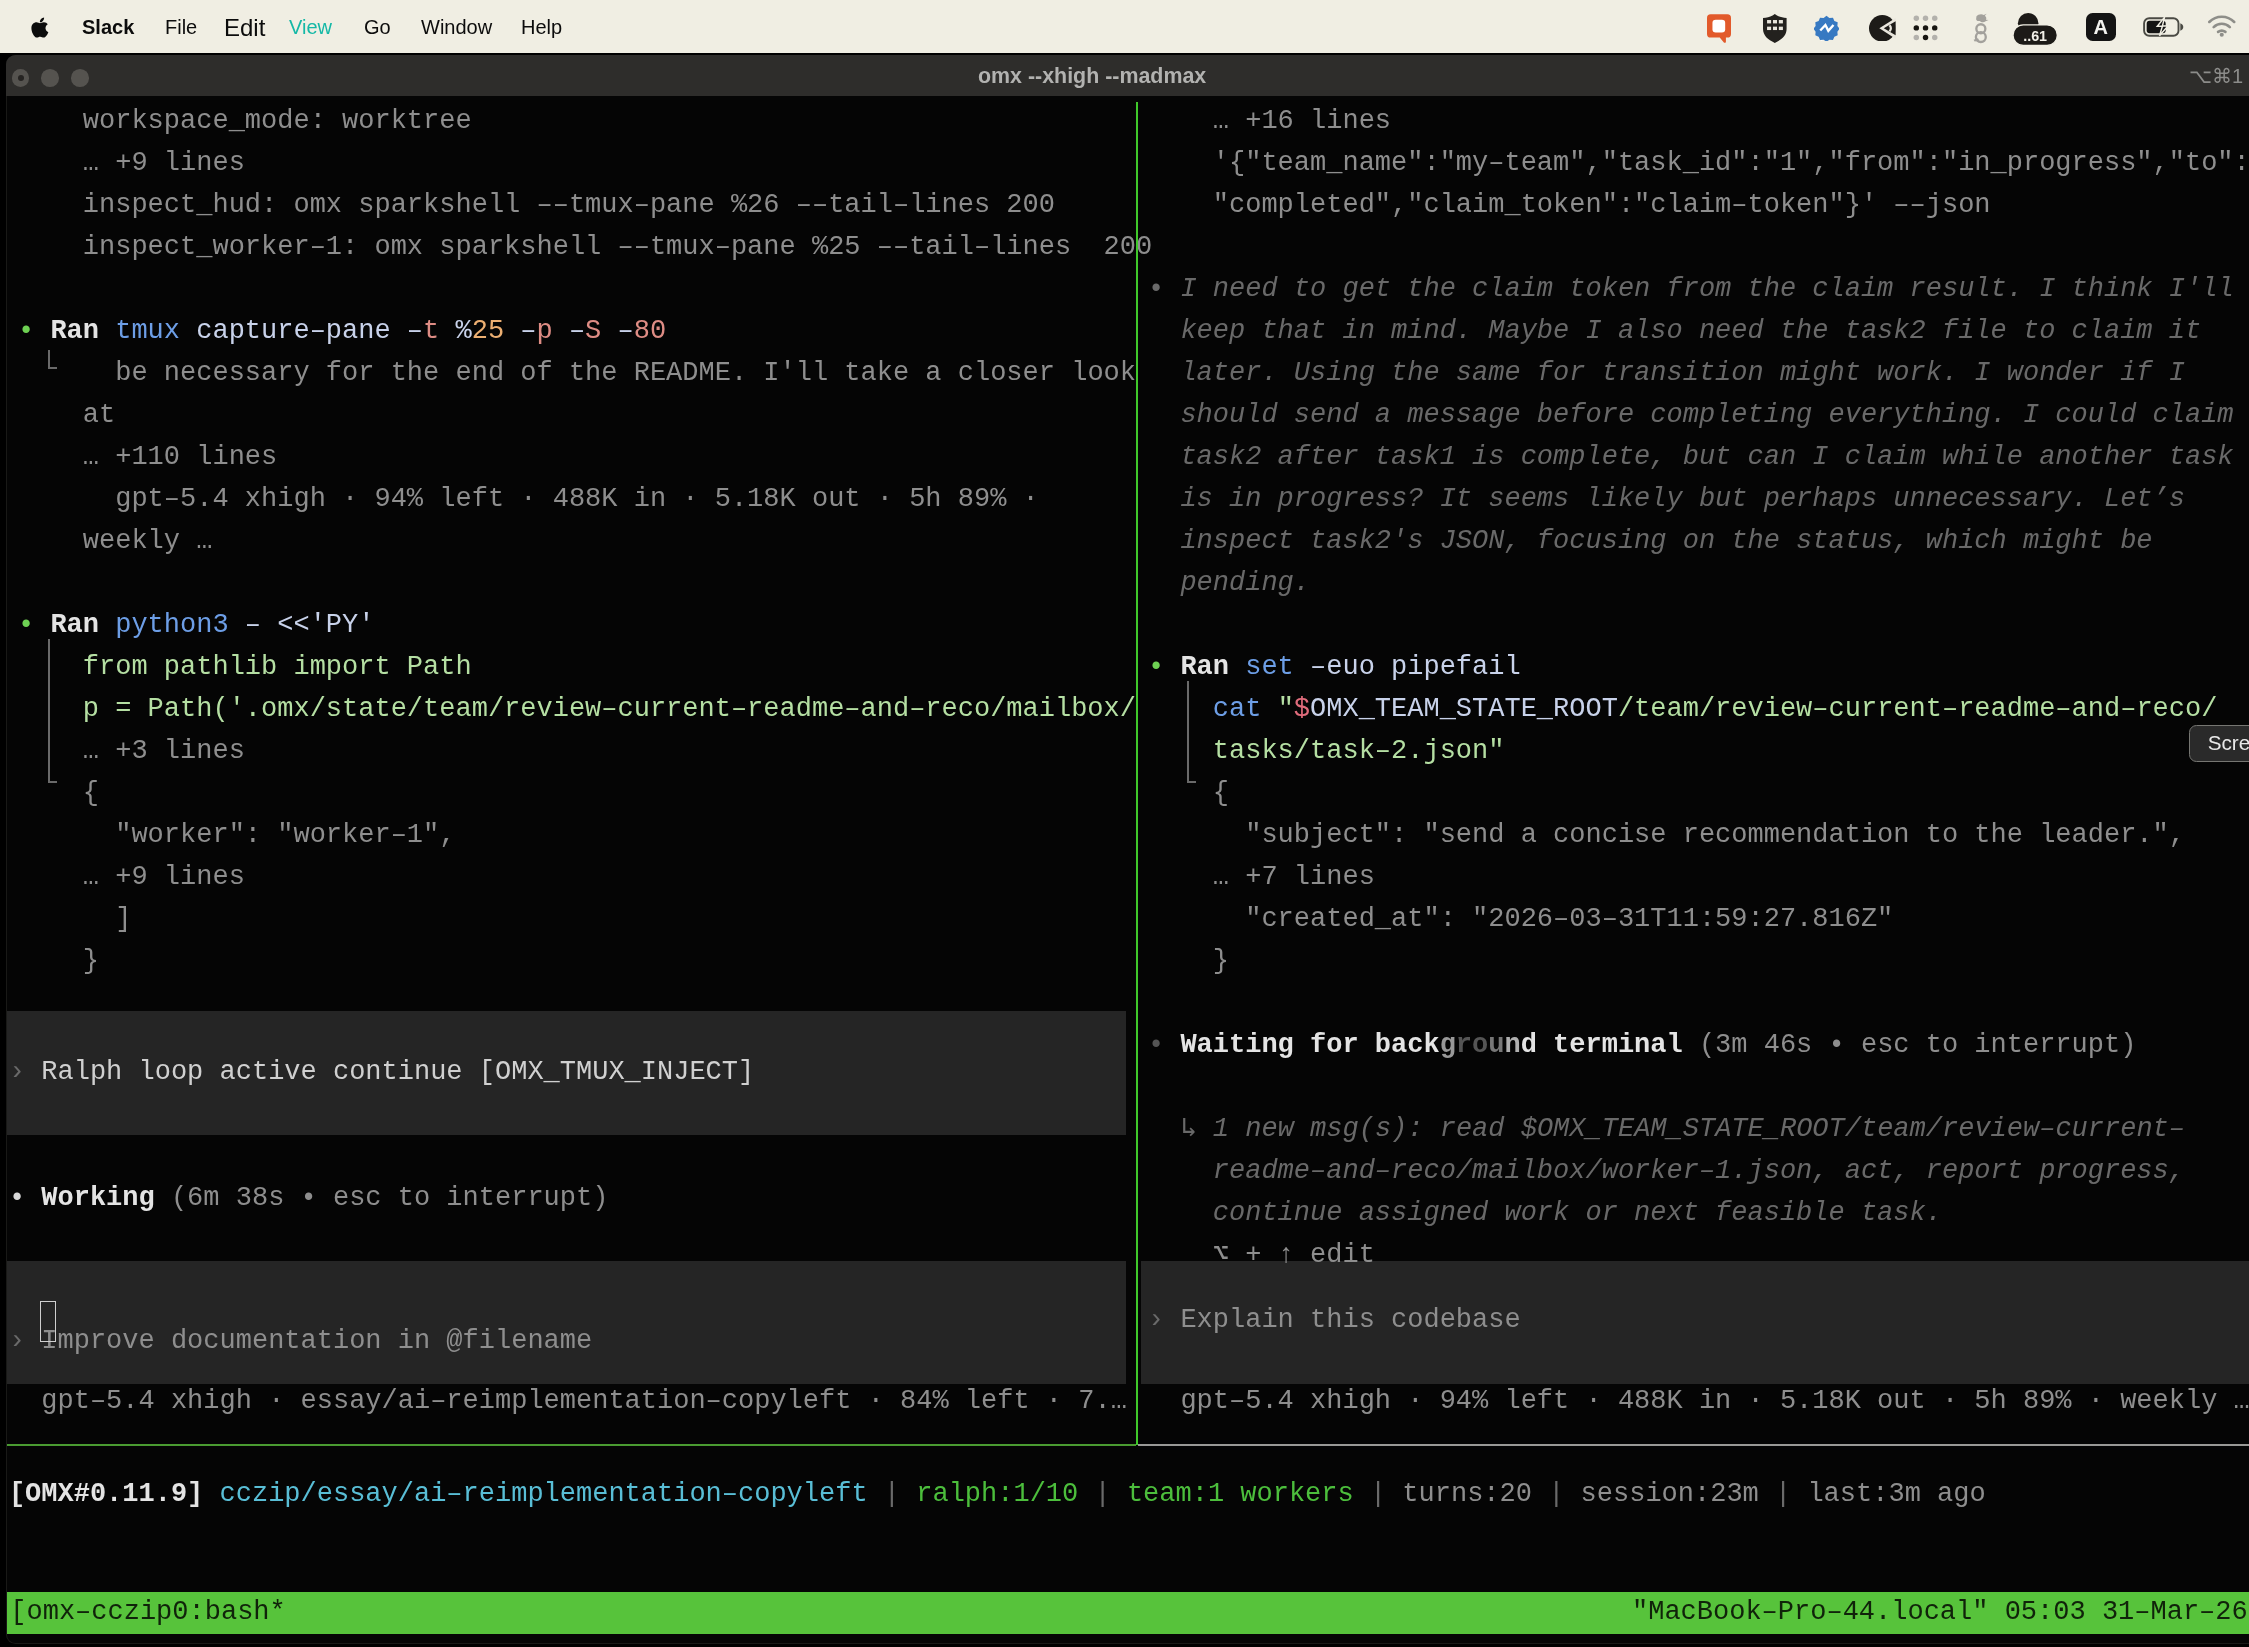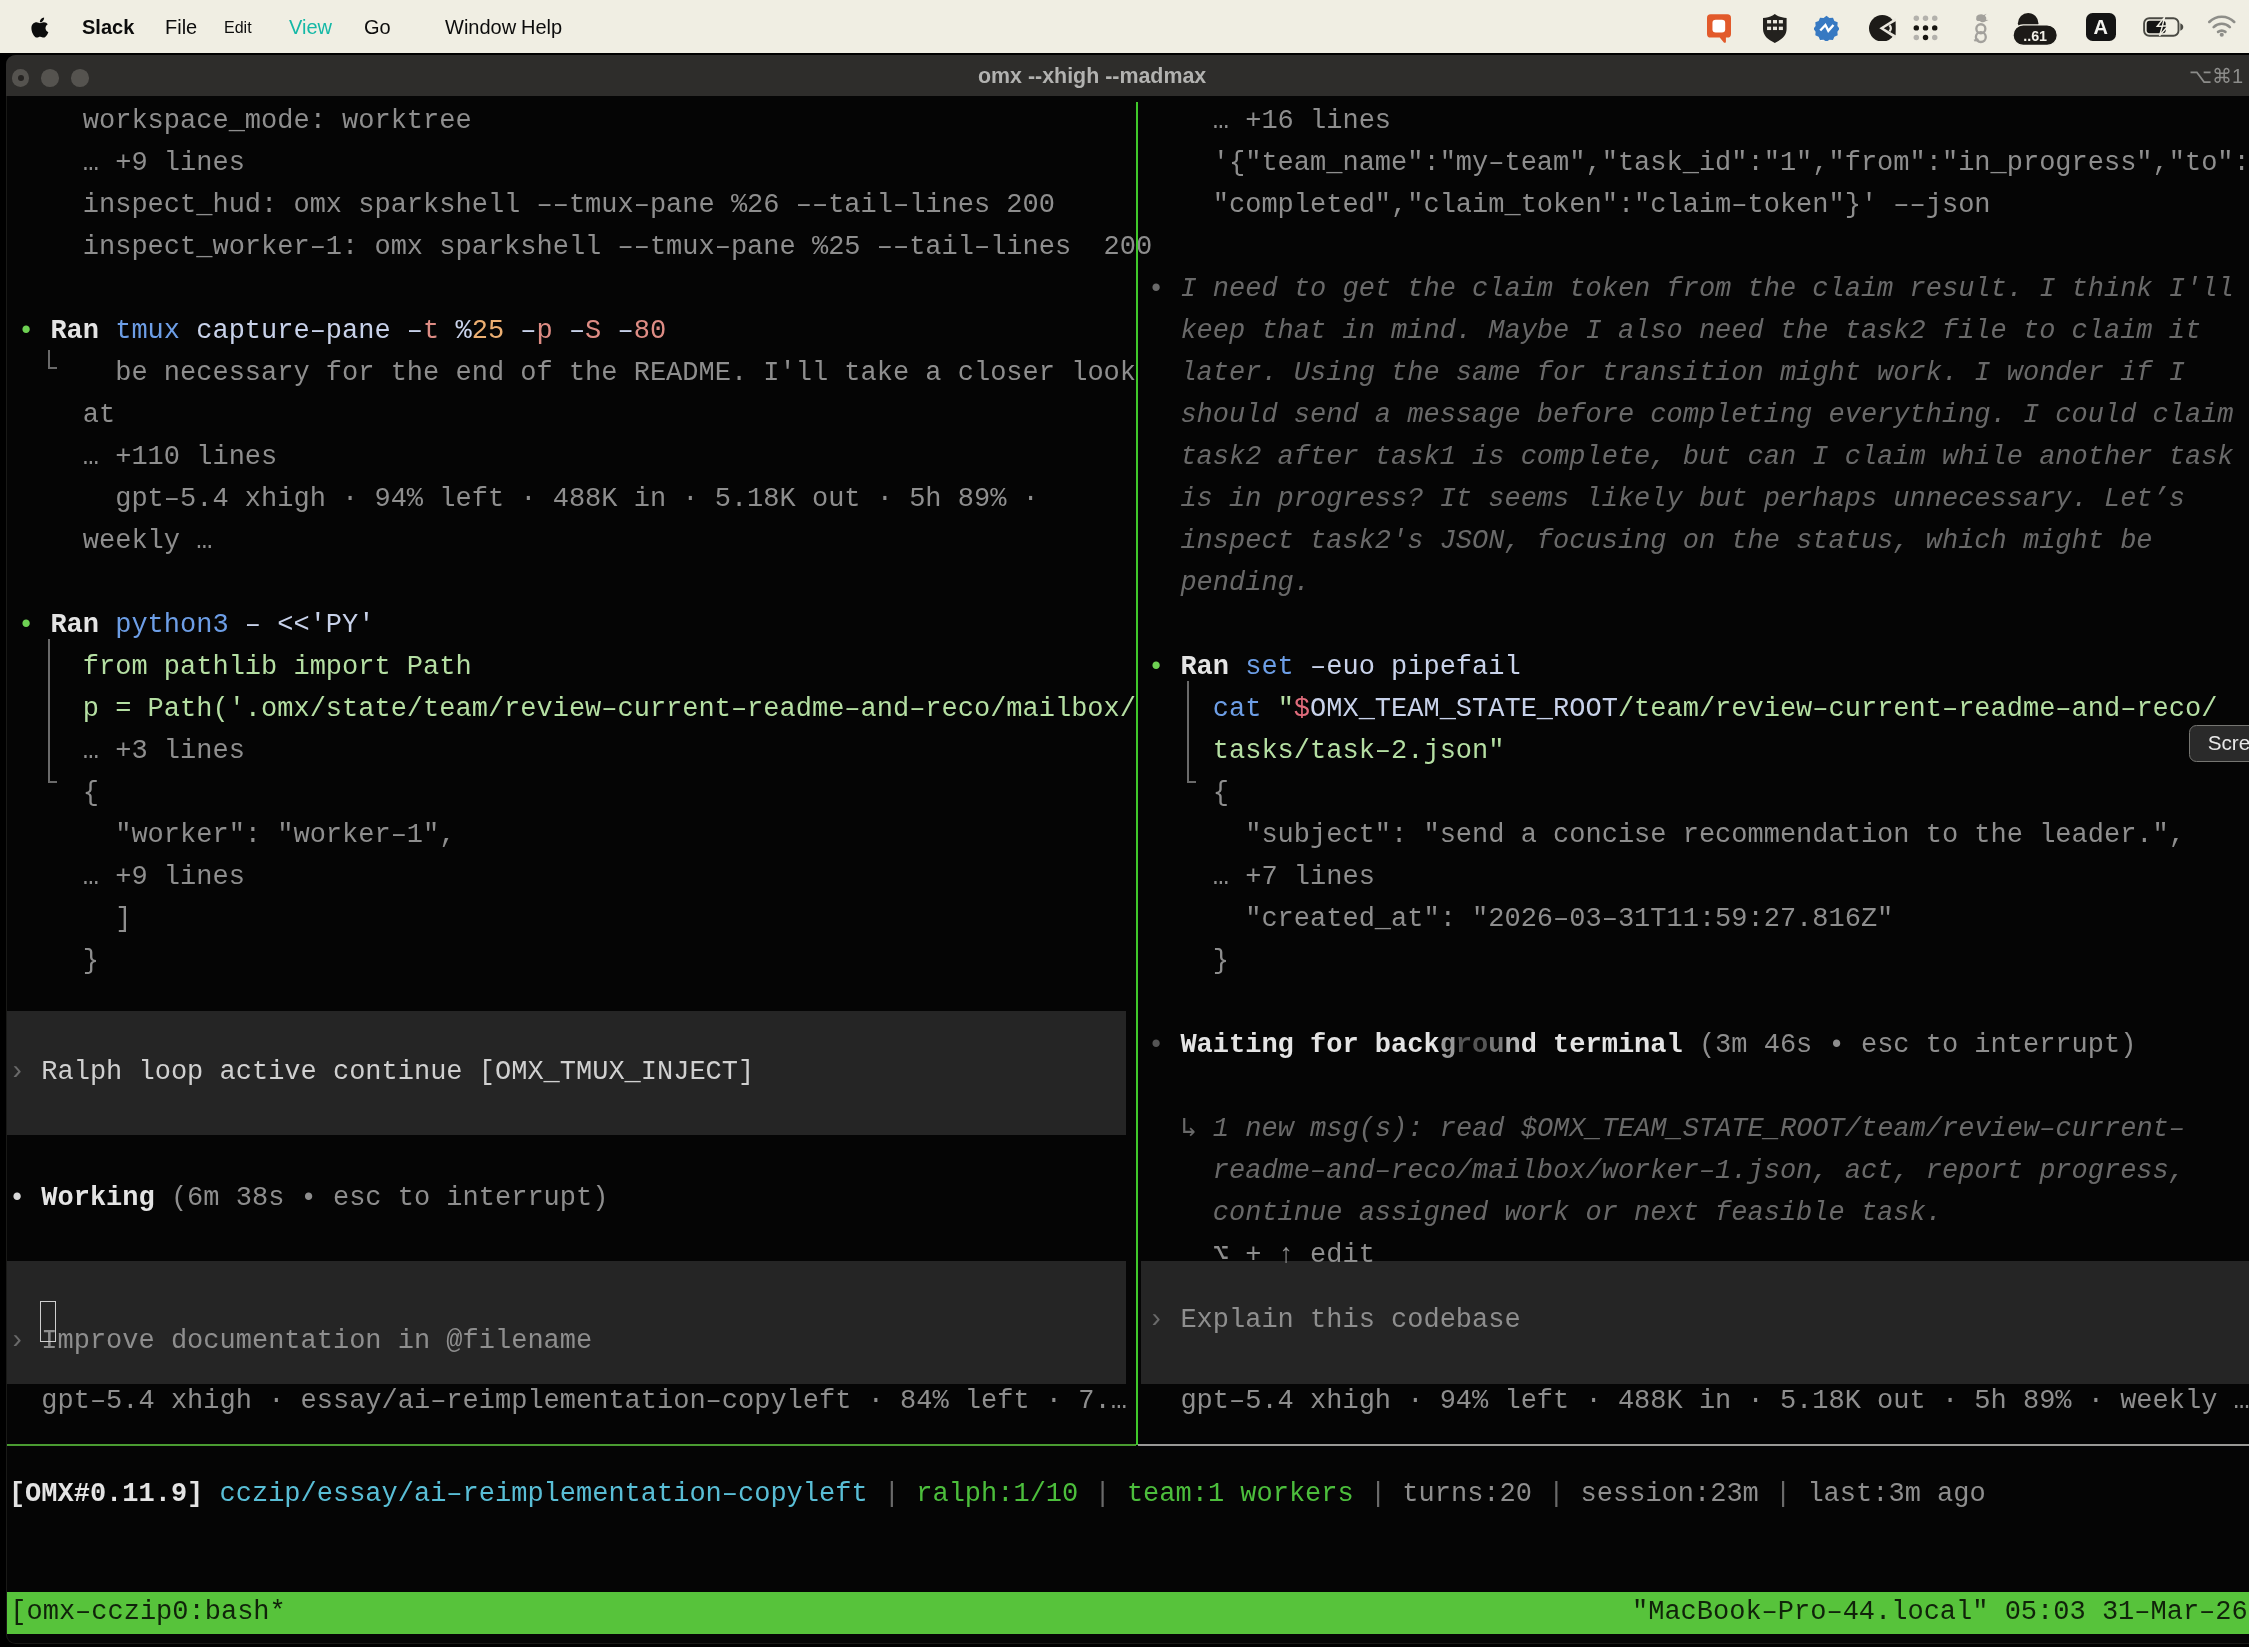--- a/index.html
+++ b/index.html
@@ -26,24 +26,24 @@
 .s3 { color:#777; font-weight:bold; }
 .s4 { color:#b0b0b0; font-weight:bold; }
 </style></head>
 <body>
 <div class="abs" style="left:0;top:0;width:2250px;height:53px;background:#f0eee3;"></div>
 <svg class="abs" style="left:31px;top:15.5px" width="17.7" height="23" viewBox="0 0 384 512">
 <path fill="#0c0c0c" d="M318.7 268.7c-.2-36.7 16.4-64.4 50-84.8-18.8-26.9-47.2-41.7-84.7-44.6-35.5-2.7-74.3 20.7-88.5 20.7-15 0-49.4-19.7-76.4-19.7C63.3 141.2 4 184.8 4 273.5q0 39.3 14.4 81.2c12.8 36.7 59 126.7 107.2 125.2 25.2-.6 43-17.9 75.8-17.9 31.8 0 48.3 17.9 76.4 17.9 48.6-.7 90.4-82.5 102.6-119.3-65.2-30.7-61.7-90-61.7-91.9zm-56.6-164.2c27.3-32.4 24.8-61.9 24-72.5-24.1 1.4-52 16.4-67.9 34.9-17.5 19.8-27.8 44.3-25.6 71.9 26.1 2 49.9-11.4 69.5-34.3z"></path>
 </svg>
 <div class="abs sans" style="left:82px;top:0;height:53px;line-height:55px;font-size:20px;font-weight:bold;color:#0c0c0c;">Slack</div>
 <div class="abs sans" style="left:165px;top:0;height:53px;line-height:55px;font-size:20px;color:#0c0c0c;">File</div>
-<div class="abs sans" style="left:224px;top:0;height:53px;line-height:55px;font-size:16px;color:#0c0c0c;">Edit</div>
+<div class="abs sans" style="left:224px;top:0;height:53px;line-height:55px;font-size:24px;color:#0c0c0c;">Edit</div>
 <div class="abs sans" style="left:289px;top:0;height:53px;line-height:55px;font-size:20px;color:#14b8a6;">View</div>
 <div class="abs sans" style="left:364px;top:0;height:53px;line-height:55px;font-size:20px;color:#0c0c0c;">Go</div>
-<div class="abs sans" style="left:445px;top:0;height:53px;line-height:55px;font-size:20px;color:#0c0c0c;">Window</div>
+<div class="abs sans" style="left:421px;top:0;height:53px;line-height:55px;font-size:20px;color:#0c0c0c;">Window</div>
 <div class="abs sans" style="left:521px;top:0;height:53px;line-height:55px;font-size:20px;color:#0c0c0c;">Help</div>
 <svg class="abs" style="left:1707px;top:14px" width="24" height="29" viewBox="0 0 33 39">
 <path fill="#e25a2b" d="M5 0 h23 a5 5 0 0 1 5 5 v22 a5 5 0 0 1 -5 5 h-2 v5.5 a1.6 1.6 0 0 1 -2.8 1.1 L17.5 32 H5 a5 5 0 0 1 -5 -5 V5 a5 5 0 0 1 5 -5 Z"></path>
 <rect x="7.5" y="7.5" width="17.5" height="17.5" rx="4.5" fill="#fff"></rect>
 </svg>
 <svg class="abs" style="left:1763px;top:14px" width="23.6" height="29" viewBox="0 0 32 39">
 <path fill="#23211e" d="M16 0 l3 2 c4 2 8 3 13 3.4 v14.6 c0 9 -6.5 15 -16 19 C6.5 35 0 29 0 20 V5.4 C5 5 9 4 13 2 Z"></path>
 <g fill="#e9e6dd">
 <rect x="5.5" y="8" width="5.5" height="4.6"></rect>
       <rect x="13.5" y="8" width="5.5" height="4.6"></rect>

